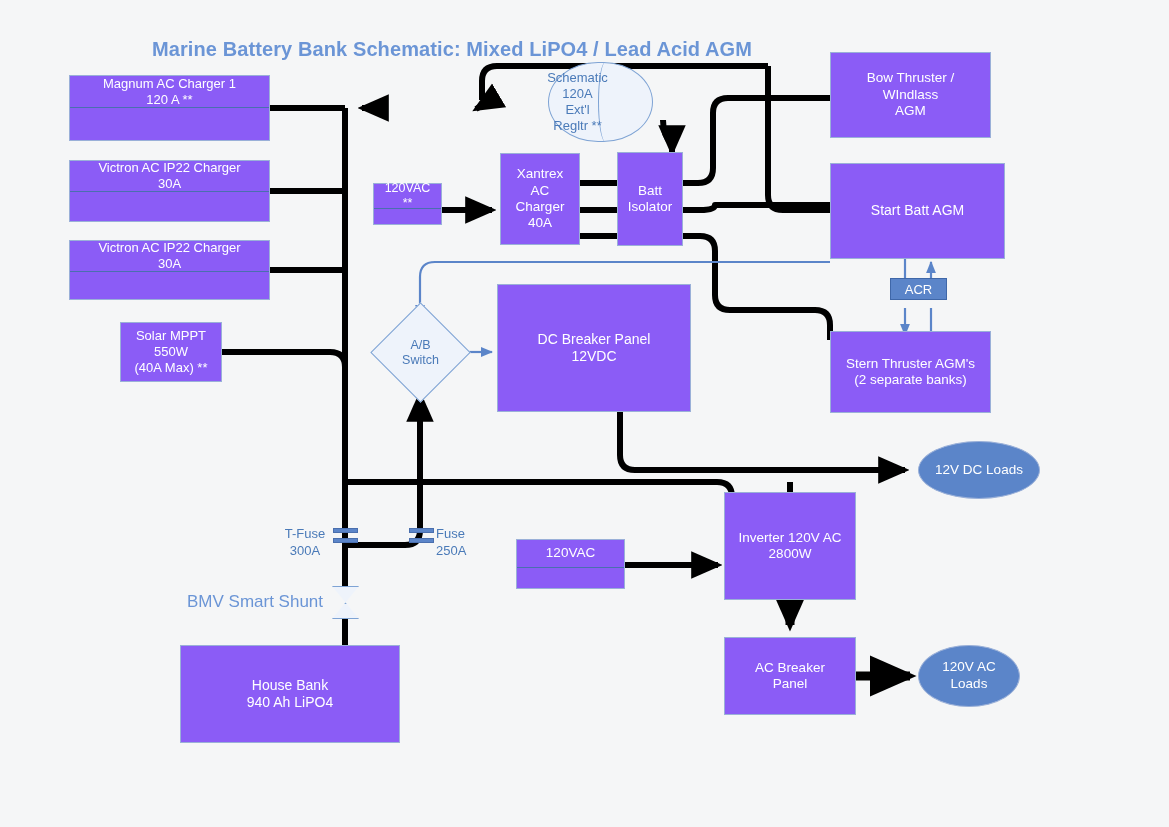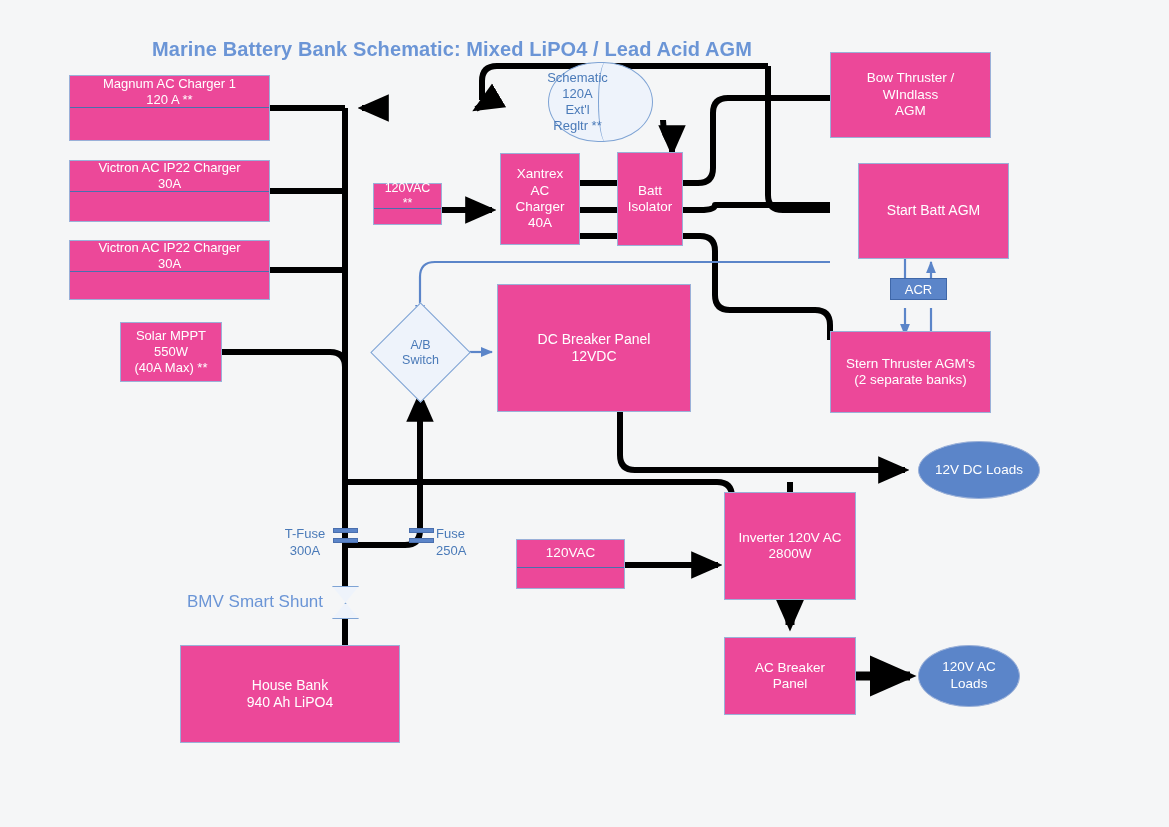--- a/index.html
+++ b/index.html
@@ -3,21 +3,21 @@
 <meta charset="utf-8">
 <title>Marine Battery Bank Schematic</title>
 <style>
   html,body{margin:0;padding:0;background:#f5f6f7;}
   body{font-family:"Liberation Sans","DejaVu Sans",sans-serif;}
   #canvas{position:relative;width:1169px;height:827px;background:#f5f6f7;overflow:hidden;}
   svg#wires{position:absolute;left:0;top:0;width:1169px;height:827px;pointer-events:none;}
 
   .node{position:absolute;box-sizing:border-box;display:flex;align-items:center;
         justify-content:center;text-align:center;color:#ffffff;
-        background:#ec4899;border:1px solid #9ab0d8;line-height:1.22;}
+        background:#8b5cf6;border:1px solid #9ab0d8;line-height:1.22;}
   .node .lbl{display:block;padding:0 4px;white-space:pre-line;}
 
   
   .banded{display:block;padding:0;}
   .banded .band{display:flex;align-items:center;justify-content:center;
                 border-bottom:1px solid #4a6fae;box-sizing:border-box;width:100%;}
 
   .title{position:absolute;color:#6b95d6;font-weight:bold;font-size:20px;
          letter-spacing:.1px;white-space:nowrap;}
 
@@ -196,21 +196,21 @@
     <span class="lbl">Batt
 Isolator</span>
   </div>
 
   <div class="node f135" style="left:830px;top:52px;width:161px;height:86px;">
     <span class="lbl">Bow Thruster /
 WIndlass
 AGM</span>
   </div>
 
-  <div class="node f14" style="left:858px;top:163px;width:151px;height:96px;">
+  <div class="node f14" style="left:830px;top:163px;width:175px;height:96px;">
     <span class="lbl">Start Batt AGM</span>
   </div>
 
   <div class="acr" style="left:890px;top:278px;width:57px;height:22px;">
     <span class="lbl">ACR</span>
   </div>
 
   <div class="node f135" style="left:830px;top:331px;width:161px;height:82px;">
     <span class="lbl">Stern Thruster AGM's
 (2 separate banks)</span>

